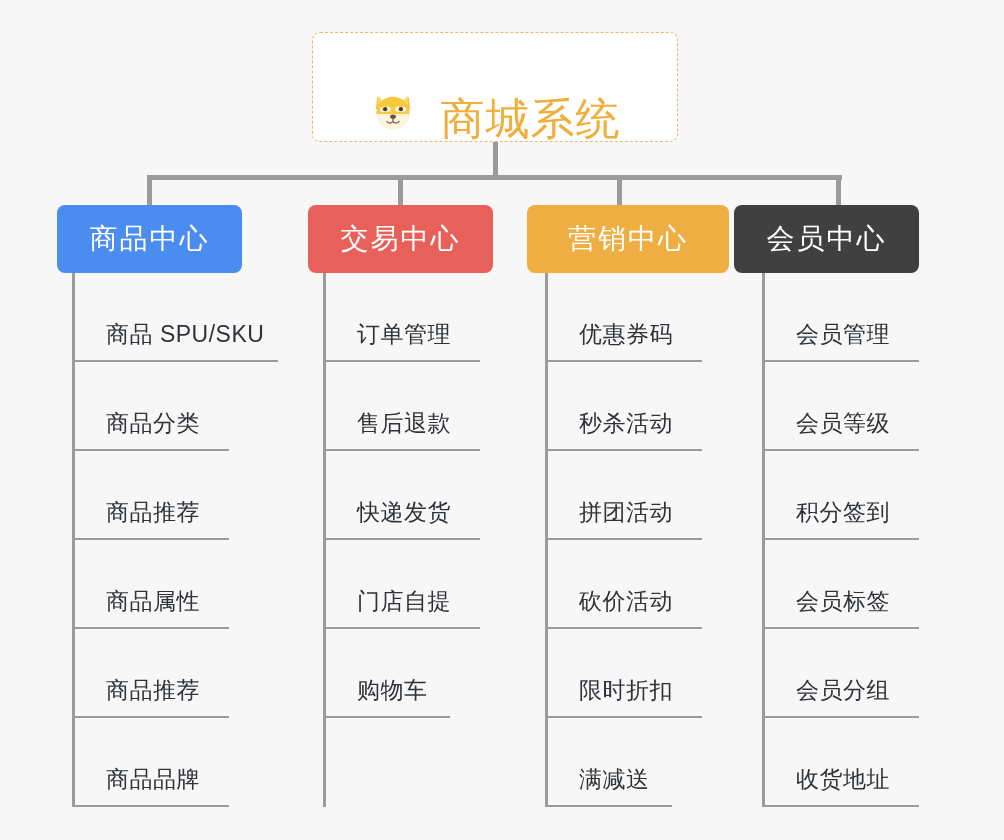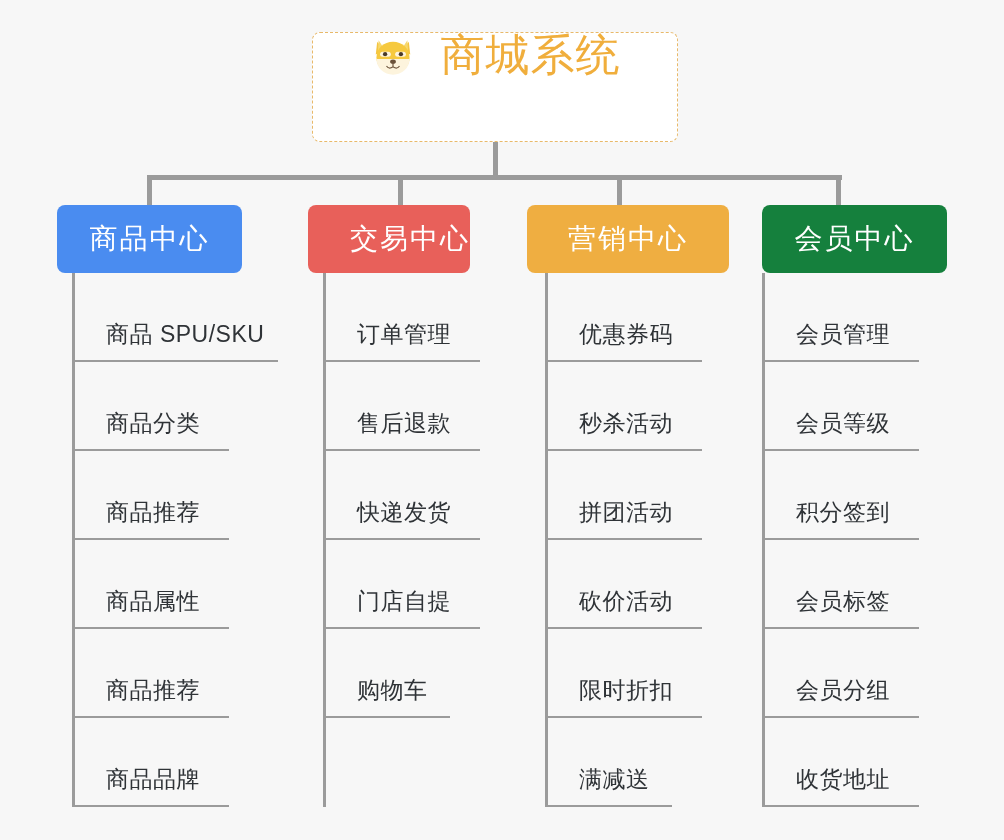--- a/index.html
+++ b/index.html
@@ -24,21 +24,21 @@
     position: absolute;
     left: 312px;
     top: 32px;
     width: 366px;
     height: 110px;
     background: #ffffff;
     border: 1px dashed #e8b96a;
     border-radius: 8px;
     box-sizing: border-box;
     display: flex;
-    align-items: flex-start;
+    align-items: flex-end;
     justify-content: center;
     gap: 25px;
   }
   .root-emoji {
     font-size: 44px;
     line-height: 1;
     display: block;
   }
   .root-title {
     color: #f0ae3c;
@@ -179,21 +179,21 @@
         <div class="leaf-item">
           <span class="leaf-label">商品推荐</span>
           <div class="leaf-rule" style="width: 157px;"></div>
         </div>
         <div class="leaf-item">
           <span class="leaf-label">商品品牌</span>
           <div class="leaf-rule" style="width: 157px;"></div>
         </div>
       </div>
       <div class="conn conn-v-drop" style="left: 398px;"></div>
-      <div class="cat-box" style="left: 308px; width: 162px; background: rgb(232, 96, 90); justify-content: flex-end;">
+      <div class="cat-box" style="left: 308px; width: 185px; background: rgb(232, 96, 90);">
         <span>交易中心</span>
       </div>
       <div class="leaf-col" style="left: 323px;">
         <div class="leaf-spine" style="height: 534px;"></div>
         <div class="leaf-item">
           <span class="leaf-label">订单管理</span>
           <div class="leaf-rule" style="width: 157px;"></div>
         </div>
         <div class="leaf-item">
           <span class="leaf-label">售后退款</span>
@@ -237,21 +237,21 @@
         <div class="leaf-item">
           <span class="leaf-label">限时折扣</span>
           <div class="leaf-rule" style="width: 157px;"></div>
         </div>
         <div class="leaf-item">
           <span class="leaf-label">满减送</span>
           <div class="leaf-rule" style="width: 127px;"></div>
         </div>
       </div>
       <div class="conn conn-v-drop" style="left: 836px;"></div>
-      <div class="cat-box" style="left: 762px; width: 185px; background: #15803d;">
+      <div class="cat-box" style="left: 734px; width: 185px; background: #404040;">
         <span>会员中心</span>
       </div>
       <div class="leaf-col" style="left: 762px;">
         <div class="leaf-spine" style="height: 534px;"></div>
         <div class="leaf-item">
           <span class="leaf-label">会员管理</span>
           <div class="leaf-rule" style="width: 157px;"></div>
         </div>
         <div class="leaf-item">
           <span class="leaf-label">会员等级</span>

